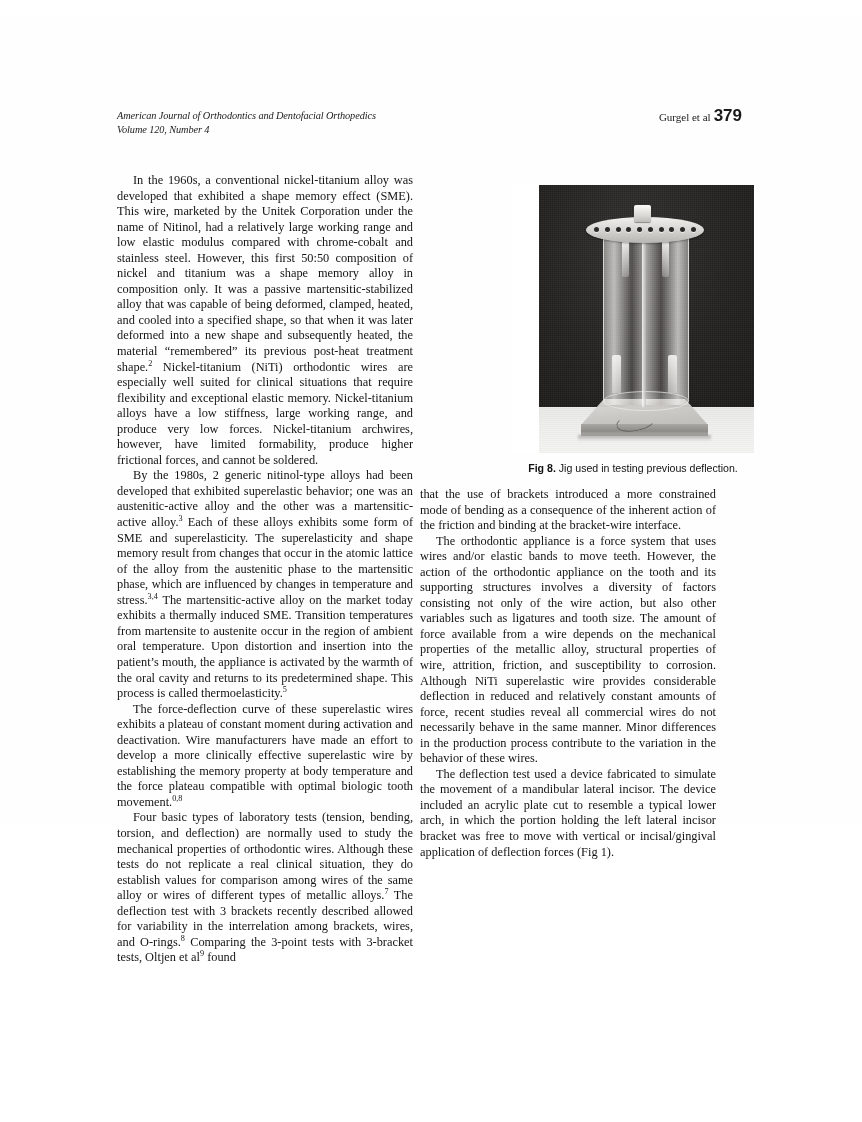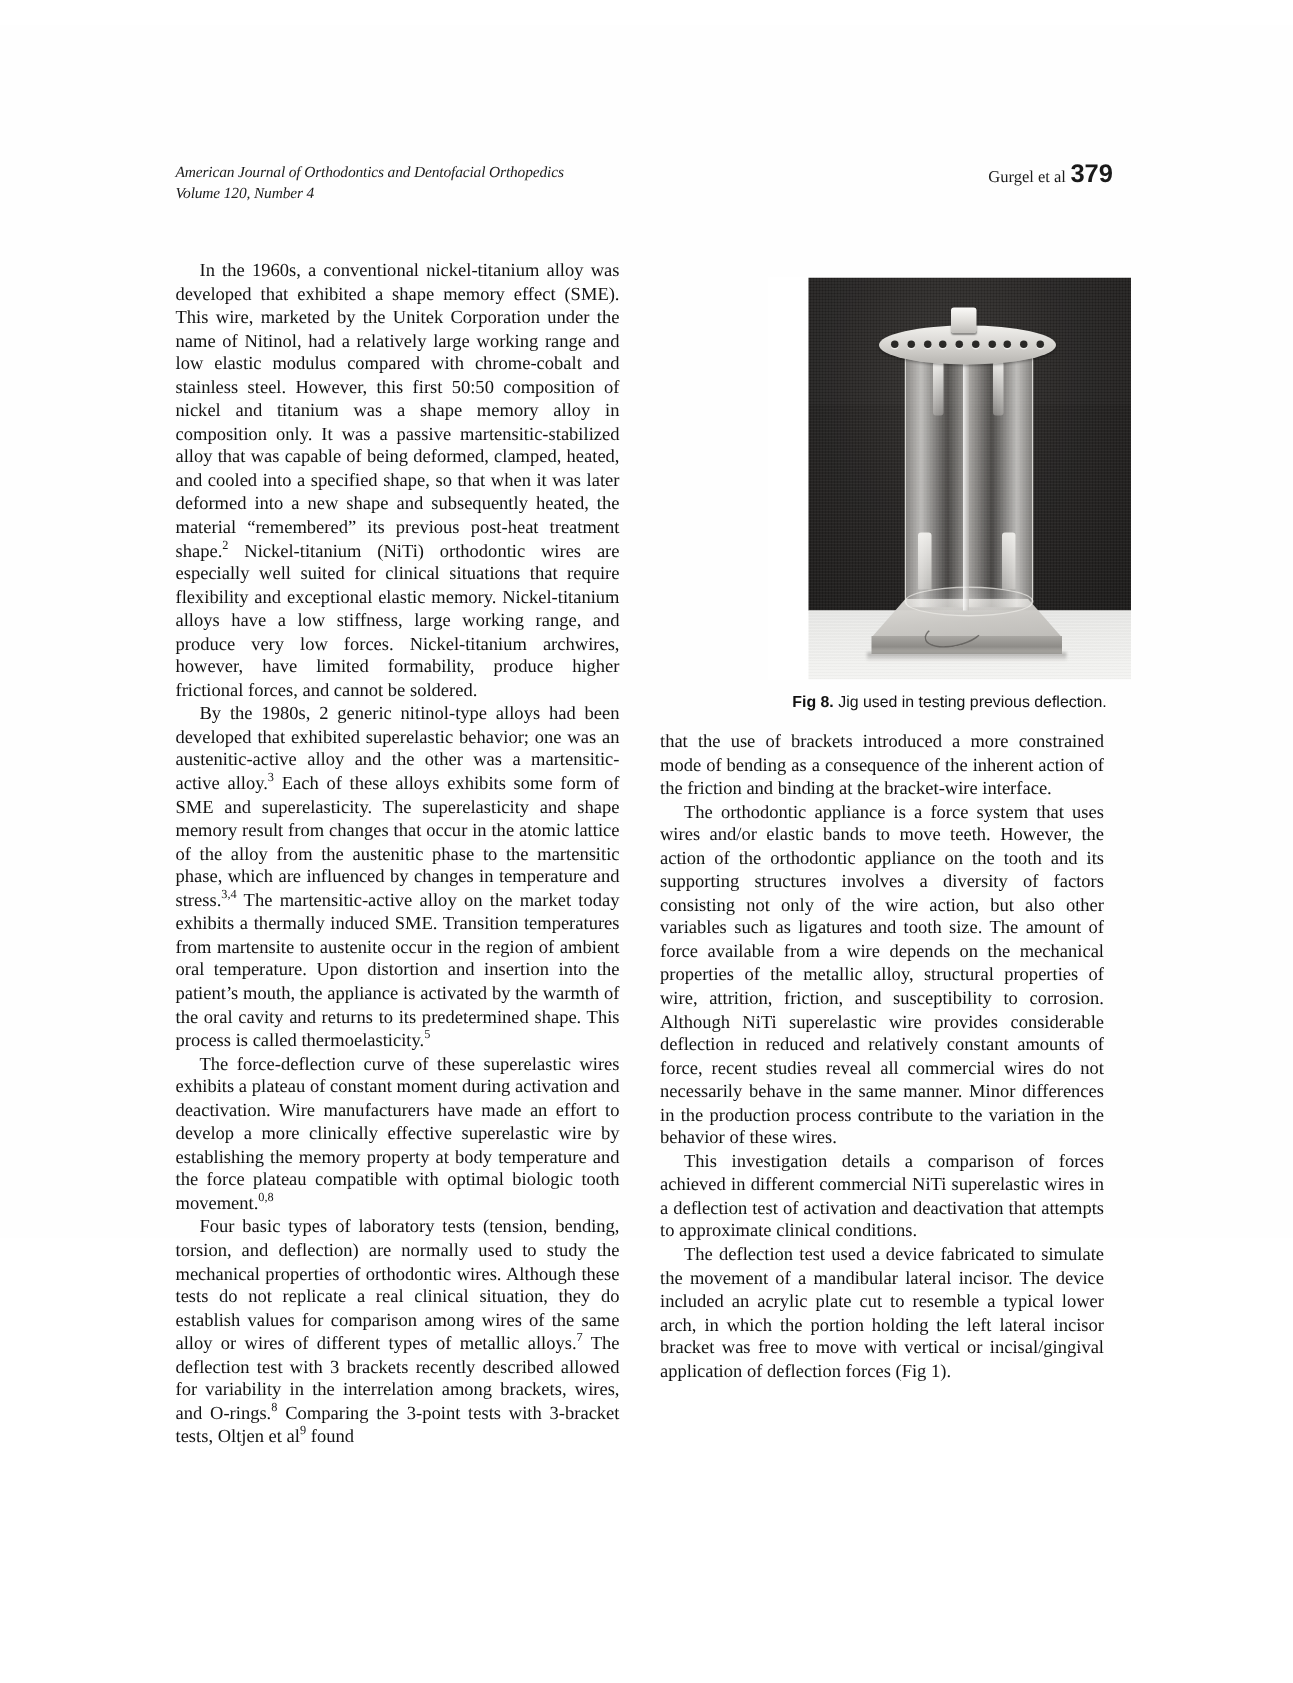--- a/index.html
+++ b/index.html
@@ -61,21 +61,21 @@
   .col {
     position: absolute;
     width: 296px;
     font-size: 12.35px;
     line-height: 15.55px;
     text-align: justify;
     text-justify: inter-word;
     color: #131313;
   }
   .col-left  { left: 117px;  top: 156px; }
-  .col-right { left: 440px;  top: 470px; }
+  .col-right { left: 420px;  top: 470px; }
 
   .col p {
     margin: 0;
     text-indent: 16px;
     hyphens: manual;
   }
   .col p.noindent { text-indent: 0; }
 
   sup {
     font-size: 8.2px;
@@ -332,20 +332,19 @@
     <p><span>The force-deflection curve of these superelastic wires exhibits a plateau of constant moment during activation and deactivation. Wire manufacturers have made an effort to develop a more clinically effective superelastic wire by establishing the memory property at body temperature and the force plateau compatible with optimal biologic tooth movement.</span><sup>0,8</sup></p>
 
     <p><span>Four basic types of laboratory tests (tension, bending, torsion, and deflection) are normally used to study the mechanical properties of orthodontic wires. Although these tests do not replicate a real clinical situation, they do establish values for comparison among wires of the same alloy or wires of different types of metallic alloys.</span><sup>7</sup><span> The deflection test with 3 brackets recently described allowed for variability in the interrelation among brackets, wires, and O-rings.</span><sup>8</sup><span> Comparing the 3-point tests with 3-bracket tests, Oltjen et al</span><sup>9</sup><span> found</span></p>
 
   </div>
 
   <div class="col col-right">
 
     <p class="noindent">that the use of brackets introduced a more constrained mode of bending as a consequence of the inherent action of the friction and binding at the bracket-wire interface.</p>
     <p>The orthodontic appliance is a force system that uses wires and/or elastic bands to move teeth. However, the action of the orthodontic appliance on the tooth and its supporting structures involves a diversity of factors consisting not only of the wire action, but also other variables such as ligatures and tooth size. The amount of force available from a wire depends on the mechanical properties of the metallic alloy, structural properties of wire, attrition, friction, and susceptibility to corrosion. Although NiTi superelastic wire provides considerable deflection in reduced and relatively constant amounts of force, recent studies reveal all commercial wires do not necessarily behave in the same manner. Minor differences in the production process contribute to the variation in the behavior of these wires.</p>
-    <p>This investigation details a comparison of forces achieved in different commercial NiTi superelastic wires in a deflection test of activation and deactivation that attempts to approximate clinical conditions.</p>
 
 
     <p>The deflection test used a device fabricated to simulate the movement of a mandibular lateral incisor. The device included an acrylic plate cut to resemble a typical lower arch, in which the portion holding the left lateral incisor bracket was free to move with vertical or incisal/gingival application of deflection forces (Fig 1).</p>
 
   </div>
 
 </div>
 
 </body></html>

